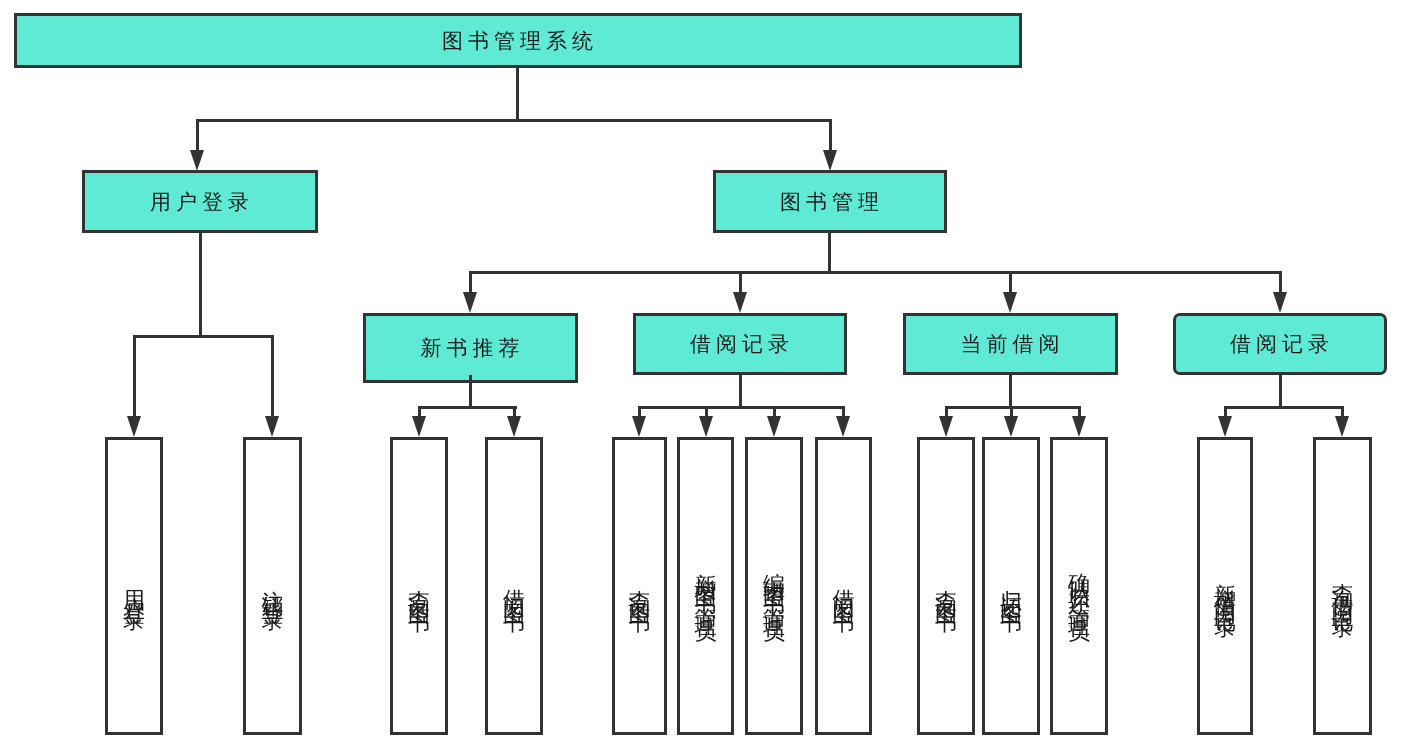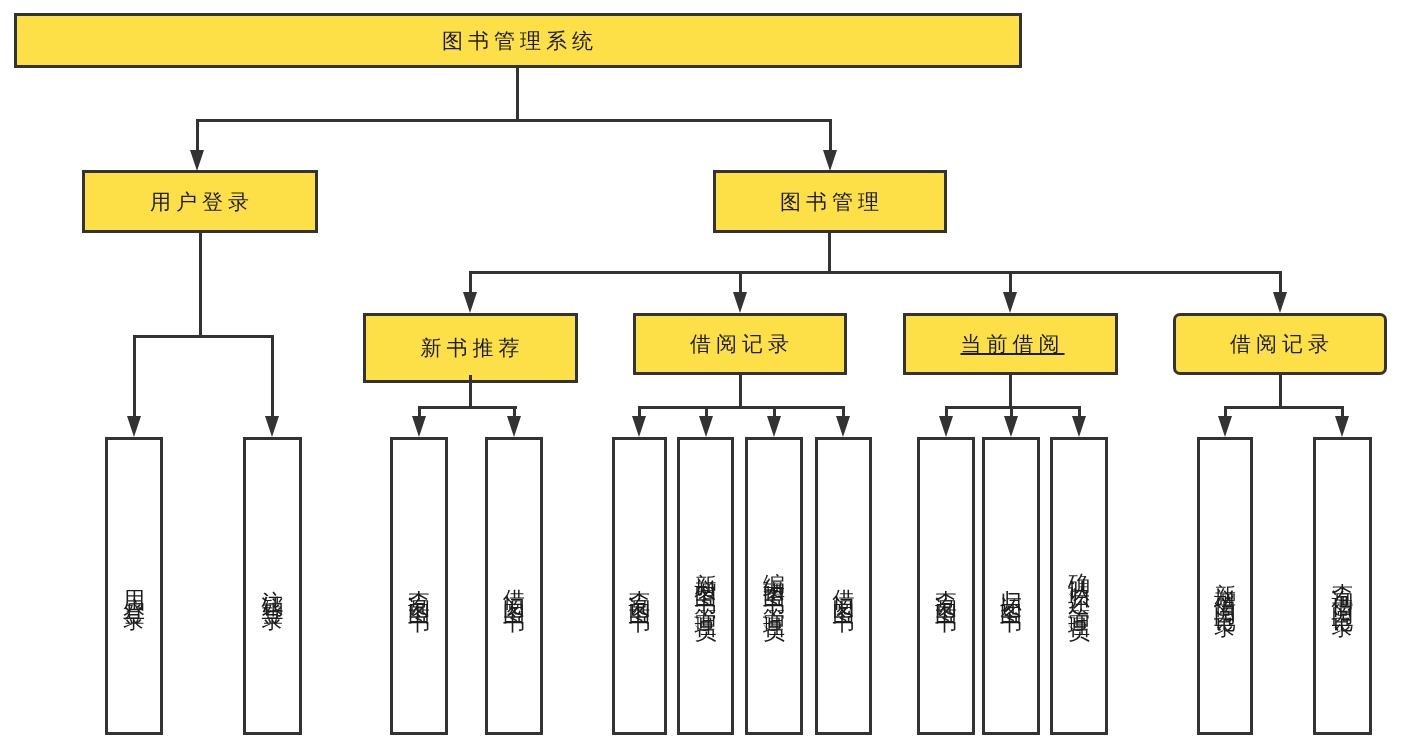--- a/index.html
+++ b/index.html
@@ -2,21 +2,21 @@
 <html><head>
 <meta charset="utf-8">
 <style>
   html,body{margin:0;padding:0;background:#fff;}
   #canvas{
     position:relative;width:1405px;height:747px;background:#ffffff;
     font-family:"Liberation Sans","DejaVu Sans",sans-serif;color:#1c1c1c;
     overflow:hidden;
   }
   .hbox{
-    position:absolute;box-sizing:border-box;border:3px solid #333333;background:#fde047;
+    position:absolute;box-sizing:border-box;border:3px solid #333333;background:#5eead4;
     display:flex;align-items:center;justify-content:center;
     font-size:21px;letter-spacing:5px;white-space:nowrap;
   }
   .hbox .lbl{transform:translateX(2px);}
   .vbox{
     position:absolute;box-sizing:border-box;border:3px solid #333333;background:#ffffff;
     display:flex;align-items:center;justify-content:center;
   }
   .vlbl{
     writing-mode:vertical-lr;text-orientation:mixed;
@@ -75,21 +75,21 @@
   <div class="arrow" style="left:1003px;top:292px;"></div>
   <div class="vline" style="left:1279px;top:271px;height:23px;"></div>
   <div class="arrow" style="left:1273px;top:292px;"></div>
 
   <div class="hbox" style="left:363px;top:313px;width:215px;height:70px;">
     <span class="lbl">新书推荐</span>
   </div>
   <div class="hbox" style="left:633px;top:313px;width:214px;height:62px;">
     <span class="lbl">借阅记录</span>
   </div>
-  <div class="hbox" style="left:903px;top:313px;width:215px;height:62px;text-decoration:underline;">
+  <div class="hbox" style="left:903px;top:313px;width:215px;height:62px;">
     <span class="lbl">当前借阅</span>
   </div>
   <div class="hbox" style="left:1173px;top:313px;width:214px;height:62px;border-radius:7px;">
     <span class="lbl">借阅记录</span>
   </div>
 
   <div class="vline" style="left:469px;top:375px;height:34px;"></div>
   <div class="hline" style="left:418px;top:406px;width:99px;"></div>
   <div class="vline" style="left:418px;top:406px;height:12px;"></div>
   <div class="arrow" style="left:412px;top:416px;"></div>

